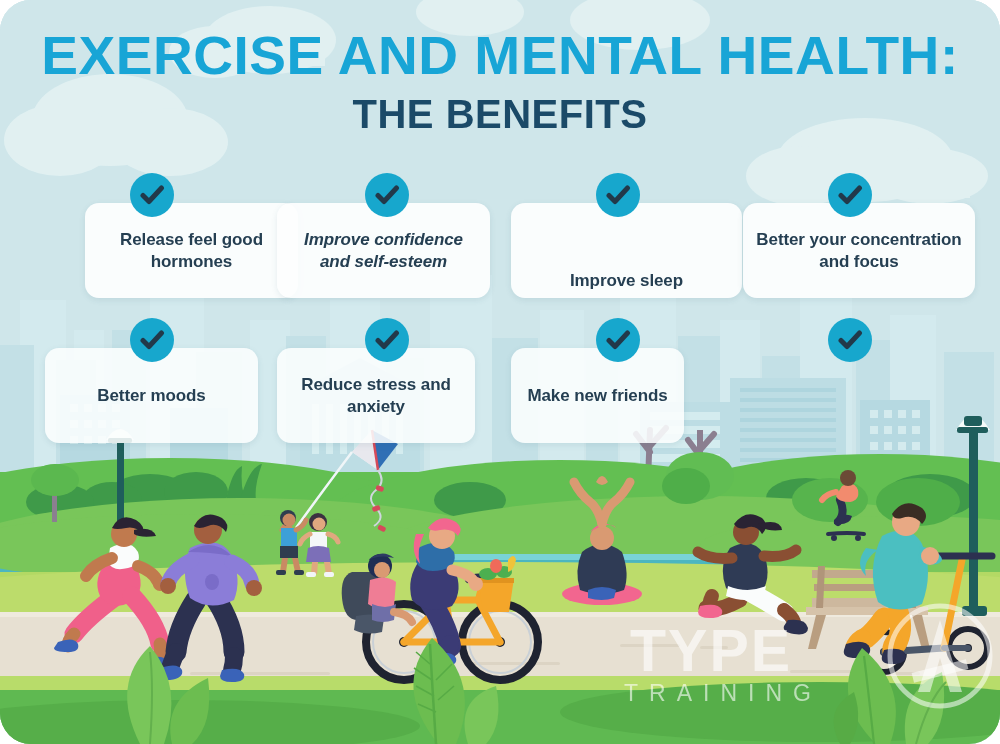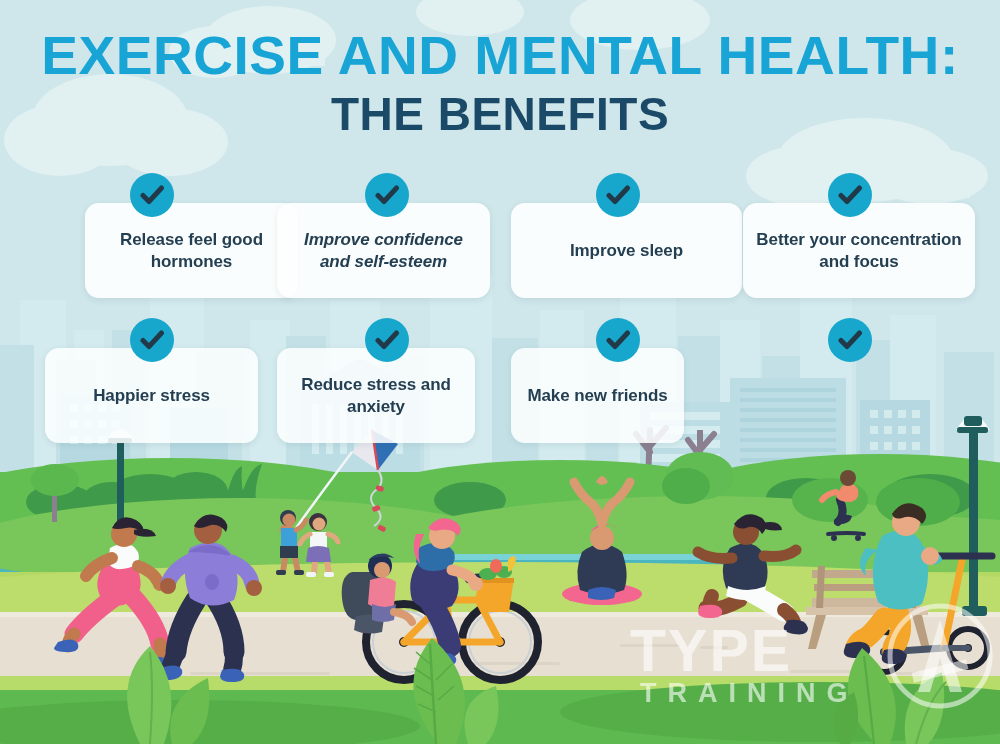--- a/index.html
+++ b/index.html
@@ -4,34 +4,35 @@
 <style>
   html,body{margin:0;padding:0;background:#fff;}
   body{font-family:"Liberation Sans","DejaVu Sans",sans-serif;}
 
   #poster{
     position:relative;
     width:1000px;height:744px;
     overflow:hidden;
     background:#cfe6ea;
     user-select:none;
+    border-radius:31px;
   }
 
   
   .sky{position:absolute;left:0;top:0;width:1000px;height:470px;background:#cfe6ea;}
 
   
   .title-wrap{position:absolute;left:0;top:26px;width:1000px;text-align:center;z-index:30;}
   .t-line1{
     font-size:54px;line-height:58px;font-weight:700;color:#18a5d6;
     letter-spacing:.5px;transform:scaleX(1.02);
     font-family:"Liberation Sans","DejaVu Sans",sans-serif;
   }
   .t-line2{
-    font-size:46px;line-height:52px;font-weight:700;color:#1b4a68;
+    font-size:40px;line-height:52px;font-weight:700;color:#1b4a68;
     letter-spacing:.5px;margin-top:4px;
   }
 
   
   .cards{position:absolute;left:0;top:0;width:1000px;height:470px;z-index:25;}
   .card{
     position:absolute;
     background:rgba(253,254,254,.93);
     border-radius:14px;
     box-shadow:0 2px 6px rgba(40,90,110,.10);
@@ -58,22 +59,22 @@
   .scene{position:absolute;left:0;top:0;width:1000px;height:744px;z-index:10;}
 
   
   .wm{position:absolute;z-index:40;pointer-events:none;}
   .wm-type{
     left:630px;top:612px;
     font-size:59px;font-weight:700;color:rgba(255,255,255,.62);
     letter-spacing:2px;line-height:78px;
   }
   .wm-train{
-    left:640px;top:680px;
-    font-size:27px;font-weight:700;color:rgba(255,255,255,.60);
+    left:624px;top:680px;
+    font-size:23px;font-weight:400;color:rgba(255,255,255,.60);
     letter-spacing:11px;line-height:27px;
   }
   .wm-logo{left:884px;top:600px;width:112px;height:112px;}
 </style>
 </head>
 <body>
 
 <div id="poster">
 
   <div class="sky"></div>
@@ -557,40 +558,40 @@
     </div>
     <div class="card" style="left:277px;top:203px;width:213px;height:95px;font-style:italic;">
       <div class="ctext">Improve confidence and self-esteem</div>
     </div>
 
     <div class="tick" style="left:596px;top:173px;">
       <svg width="26" height="26" viewBox="0 0 26 26">
         <path d="M4 13.5 L10 19.5 L22.5 6" stroke="#22394a" stroke-width="5" fill="none" stroke-linecap="round" stroke-linejoin="round"></path>
       </svg>
     </div>
-    <div class="card" style="left:511px;top:203px;width:231px;height:95px;">
+    <div class="card" style="left:511px;top:203px;width:231px;height:95px;align-items:flex-end;">
       <div class="ctext">Improve sleep</div>
     </div>
 
     <div class="tick" style="left:828px;top:173px;">
       <svg width="26" height="26" viewBox="0 0 26 26">
         <path d="M4 13.5 L10 19.5 L22.5 6" stroke="#22394a" stroke-width="5" fill="none" stroke-linecap="round" stroke-linejoin="round"></path>
       </svg>
     </div>
     <div class="card" style="left:743px;top:203px;width:232px;height:95px;">
       <div class="ctext">Better your concentration and focus</div>
     </div>
 
     <div class="tick" style="left:130px;top:318px;">
       <svg width="26" height="26" viewBox="0 0 26 26">
         <path d="M4 13.5 L10 19.5 L22.5 6" stroke="#22394a" stroke-width="5" fill="none" stroke-linecap="round" stroke-linejoin="round"></path>
       </svg>
     </div>
     <div class="card row2" style="left:45px;top:348px;width:213px;height:95px;">
-      <div class="ctext">Happier stress</div>
+      <div class="ctext">Better moods</div>
     </div>
 
     <div class="tick" style="left:365px;top:318px;">
       <svg width="26" height="26" viewBox="0 0 26 26">
         <path d="M4 13.5 L10 19.5 L22.5 6" stroke="#22394a" stroke-width="5" fill="none" stroke-linecap="round" stroke-linejoin="round"></path>
       </svg>
     </div>
     <div class="card row2" style="left:277px;top:348px;width:198px;height:95px;">
       <div class="ctext">Reduce stress and anxiety</div>
     </div>

